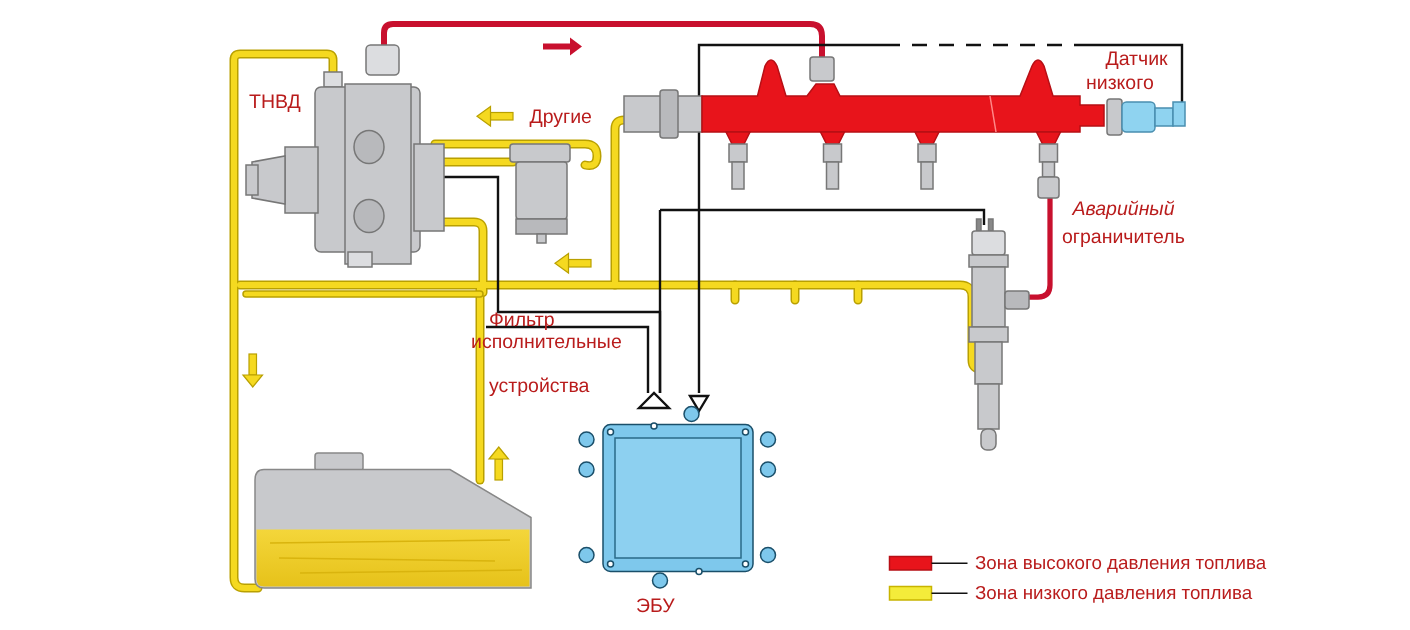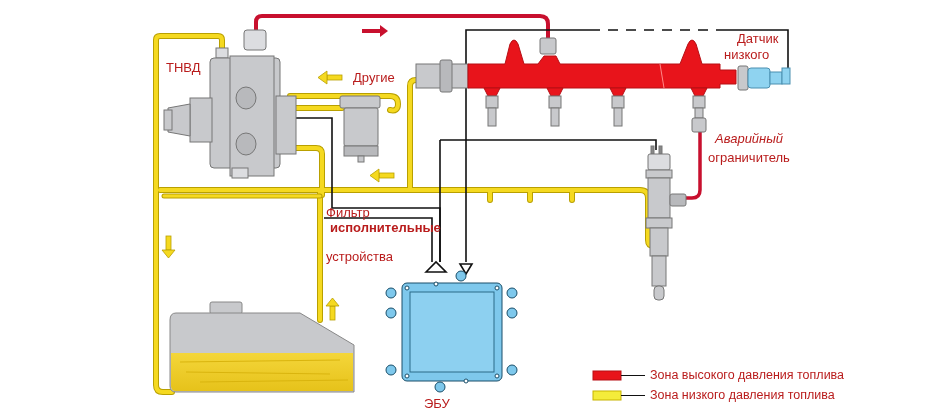--- a/index.html
+++ b/index.html
@@ -194,18 +194,18 @@
   </g>
 </svg>
 
 <div class="lbl" style="left:166px; top:60px;">ТНВД</div>
 <div class="lbl" style="left:353px; top:70px;">Другие</div>
 <div class="lbl" style="left:737px; top:31px;">Датчик</div>
 <div class="lbl" style="left:724px; top:47px;">низкого</div>
 <div class="lbl" style="left:715px; top:131px;font-style:italic;">Аварийный</div>
 <div class="lbl" style="left:708px; top:150px;">ограничитель</div>
 <div class="lbl" style="left:326px; top:205px;">Фильтр</div>
-<div class="lbl" style="left:330px; top:220px;font-weight:bold;">исполнительные</div>
+<div class="lbl" style="left:314px; top:220px;">исполнительные</div>
 <div class="lbl" style="left:326px; top:249px;">устройства</div>
 <div class="lbl" style="left:424px; top:396px;">ЭБУ</div>
 <div class="lbl legend-text" style="left:650px; top:388px;">Зона низкого давления топлива</div>
 <div class="lbl legend-text" style="left:650px; top:368px;">Зона высокого давления топлива</div>
 </div>
 
 </body></html>

